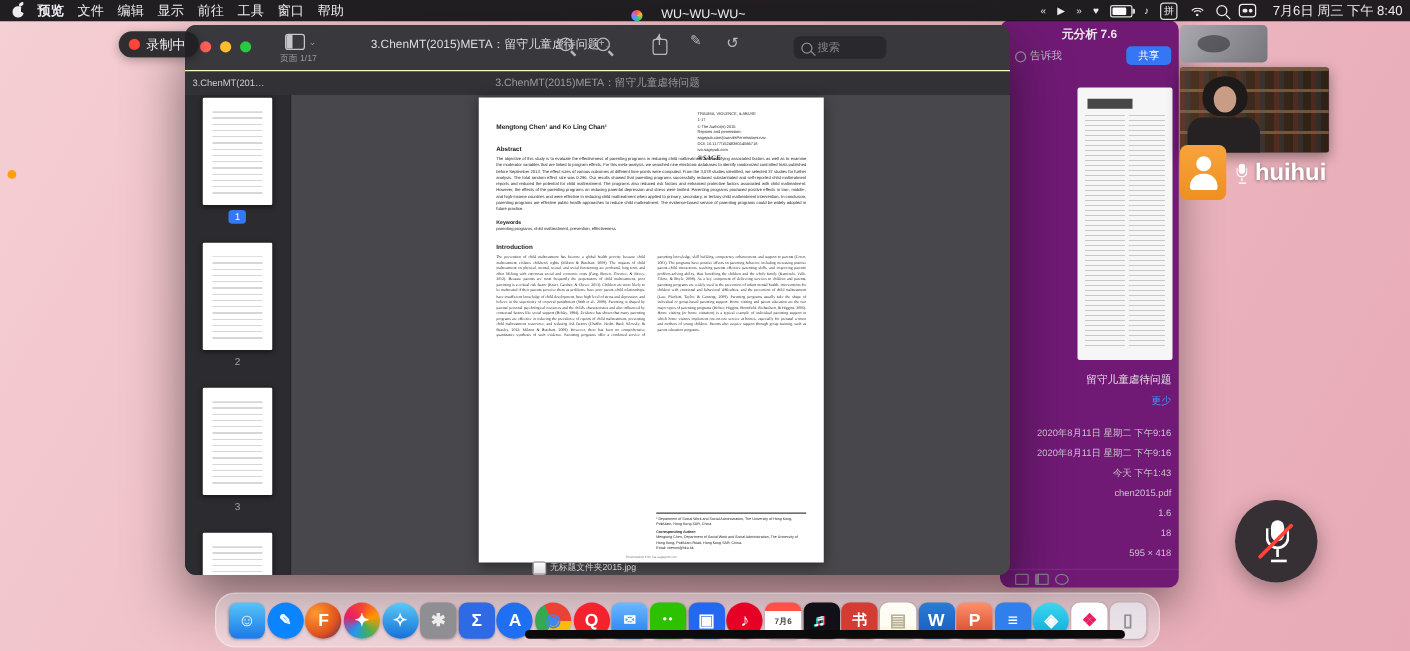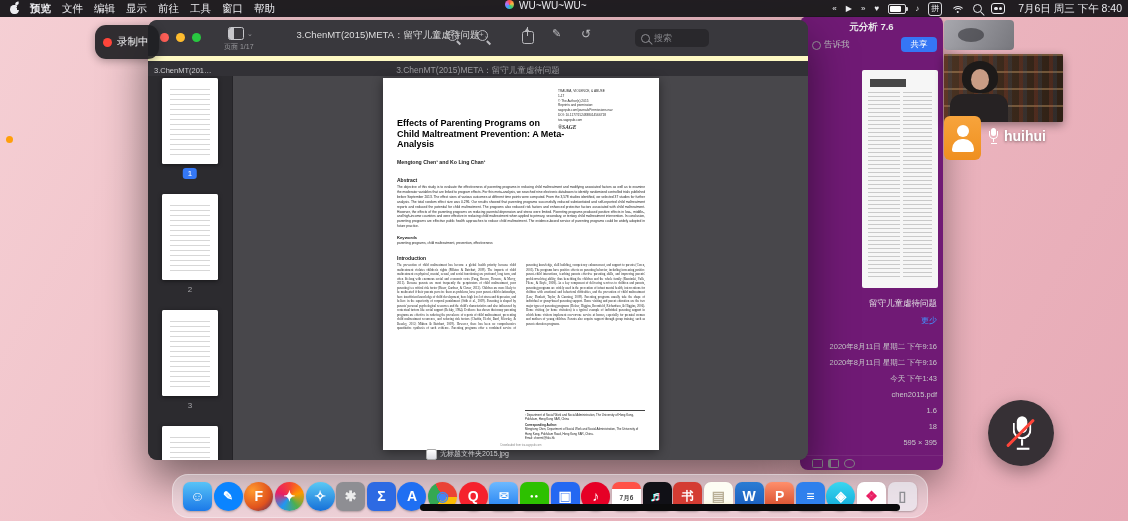--- a/index.html
+++ b/index.html
@@ -10,21 +10,21 @@
   
   .menubar{position:absolute;left:0;top:0;right:0;height:17px;background:rgba(24,23,26,.96);
     display:flex;align-items:center;gap:11px;padding:0 10px;color:#ececf0;font-size:10.5px;z-index:50}
   .menu{white-space:nowrap;cursor:default}
   .menu.app{font-weight:bold}
   .apple-logo{display:block;width:9px;height:11px;position:relative}
   .apple-logo::before{content:"";position:absolute;inset:2px 0 0 0;border-radius:45%/52%;
     background:radial-gradient(circle at 100% 30%, transparent 2.4px, #ececf0 2.6px)}
   .apple-logo::after{content:"";position:absolute;top:-1px;left:4.5px;width:3.5px;height:3px;
     background:#ececf0;border-radius:80% 0;transform:rotate(-20deg)}
-  .music{position:absolute;left:505px;top:0;height:17px;display:flex;align-items:flex-start;gap:5px}
+  .music{position:absolute;left:505px;top:0;height:17px;display:flex;align-items:flex-end;gap:15px}
   .music-dot{width:9px;height:9px;border-radius:50%;
     background:conic-gradient(#ff5147,#ffb340,#35d06d,#3da0ff,#b76cf2,#ff5147)}
   .music-title{font-size:10px;color:#ececf0}
   .statusbar{position:absolute;right:6px;top:0;height:17px;display:flex;align-items:center;gap:9px}
   .sic{font-size:8px;color:#ececf0}
   .batt{width:16px;height:8px;border:1px solid rgba(236,236,240,.9);border-radius:2px;position:relative}
   .batt i{position:absolute;inset:1px 4px 1px 1px;background:#fff;border-radius:1px}
   .batt::after{content:"";position:absolute;right:-3px;top:2px;width:2px;height:4px;
     background:rgba(236,236,240,.9);border-radius:0 1px 1px 0}
   .ime{border:1px solid rgba(236,236,240,.9);border-radius:3px;font-size:8px;line-height:11px;
@@ -40,21 +40,21 @@
   .mag::after{content:"";position:absolute;right:-3.5px;bottom:-2px;width:4.5px;height:1.3px;
     background:#ececf0;transform:rotate(45deg)}
   .mag.mag-dark{border-color:#8e8e93}
   .mag.mag-dark::after{background:#8e8e93}
   .cc{width:12px;height:9px;border:1.1px solid #ececf0;border-radius:3px;display:flex;
     align-items:center;justify-content:center;gap:1px}
   .cc i{width:3.5px;height:2.5px;background:#ececf0;border-radius:2px}
   .clock{font-size:10.5px;white-space:nowrap;margin-left:4px}
 
   
-  .rec{position:absolute;left:95px;top:25px;height:34px;padding:0 10px 0 8px;
+  .rec{position:absolute;left:95px;top:25px;height:21px;padding:0 10px 0 8px;
     background:rgba(32,31,35,.92);border-radius:11px;display:flex;align-items:center;gap:5px;
     z-index:55;box-shadow:0 2px 8px rgba(0,0,0,.3);color:#f2f2f4;font-size:10.5px}
   .rec-dot{width:9px;height:9px;border-radius:50%;background:#ff453a}
 
   .desk-dot{position:absolute;left:6px;top:136px;width:7px;height:7px;border-radius:50%;background:#ff9f0a}
 
   
   .window{position:absolute}
   #preview-win{left:148px;top:20px;width:660px;height:440px;background:#434247;border-radius:9px;
     overflow:hidden;z-index:10;box-shadow:0 20px 45px rgba(0,0,0,.5)}
@@ -82,21 +82,21 @@
     position:relative;margin-top:3px}
   .share-ic::before{content:"";position:absolute;left:3.8px;top:-5px;width:1.4px;height:9px;background:#b9b9bd}
   .share-ic::after{content:"";position:absolute;left:1.2px;top:-7px;border:3px solid transparent;
     border-bottom:4px solid #b9b9bd}
   .search-field{position:absolute;left:487px;top:9px;width:74px;height:18px;background:#29282c;
     border-radius:5px;display:flex;align-items:center;gap:4px;padding:0 6px;box-sizing:border-box}
   .search-input{background:transparent;border:none;outline:none;color:#ddd;font-size:9px;width:42px;
     padding:0;font-family:inherit}
   .search-input::placeholder{color:#85858a}
   .pv-strip{position:absolute;left:0;right:0;top:36px;height:20px;background:#323136;
-    border-top:5px solid #fef9c3;border-bottom:1px solid #28272b;display:flex;align-items:center;justify-content:center}
+    border-top:1px solid #fef9c3;border-bottom:1px solid #28272b;display:flex;align-items:center;justify-content:center}
   .strip-title{font-size:8.5px;color:#9c9ca0}
   .sb-doc{position:absolute;left:6px;top:5px;font-size:7.5px;color:#cfcfd2;max-width:72px;
     overflow:hidden;white-space:nowrap}
   .pv-sidebar{position:absolute;left:0;top:56px;bottom:0;width:84px;background:#2c2b2f;border-right:1px solid #242327}
   .thumb{position:absolute;left:14px;width:56px;height:86px;background-color:#fff;border-radius:1.5px;
     box-shadow:0 1px 4px rgba(0,0,0,.5);
     background-image:repeating-linear-gradient(180deg,#d7d7d7 0 1px,transparent 1px 5px);
     background-size:72% 78%;background-position:50% 60%;background-repeat:no-repeat}
   .pl{position:absolute;left:50%;transform:translateX(-50%);font-size:8px;color:#a5a5a9;
     height:11px;line-height:11px}
@@ -171,21 +171,21 @@
   .wc-hair{position:absolute;left:18px;top:7px;width:36px;height:32px;background:#1d1a19;
     border-radius:50% 50% 42% 42%}
   .wc-face{position:absolute;left:27px;top:15px;width:18px;height:21px;background:#c99c85;border-radius:50%}
   .wc-body{position:absolute;left:6px;top:40px;width:58px;height:30px;background:#262223;
     border-radius:12px 12px 0 0}
   .ptile{position:absolute;left:944px;top:116px;width:37px;height:44px;border-radius:6px;z-index:20;
     background:linear-gradient(#f7a43c,#ef8f1f)}
   .p-head{position:absolute;left:12.5px;top:9px;width:12px;height:12px;border-radius:50%;background:#fff}
   .p-body{position:absolute;left:7.5px;top:23px;width:22px;height:13px;border-radius:10px 10px 2px 2px;background:#fff}
   .pname{position:absolute;left:988px;top:128px;display:flex;align-items:center;gap:6px;z-index:20}
-  .pname-text{font-size:14px;font-weight:bold;color:#fff;text-shadow:0 1px 3px rgba(0,0,0,.45)}
+  .pname-text{font-size:19px;font-weight:bold;color:#fff;text-shadow:0 1px 3px rgba(0,0,0,.45)}
   .mic{position:relative;width:10px;height:16px;flex:none}
   .mic .cap{position:absolute;left:3px;top:0;width:4.5px;height:8px;background:#fff;border-radius:2.5px}
   .mic .u{position:absolute;left:1px;top:3px;width:7px;height:7px;border:1.2px solid #fff;border-top:none;
     border-radius:0 0 5px 5px}
   .mic .stem{position:absolute;left:4.6px;top:11px;width:1.2px;height:3px;background:#fff}
   .mic .base{position:absolute;left:2.5px;bottom:0;width:6px;height:1.2px;background:#fff}
   .mute-btn{position:absolute;left:988px;top:400px;width:66px;height:66px;border-radius:50%;
     background:rgba(38,37,41,.92);z-index:30;display:flex;align-items:center;justify-content:center;
     box-shadow:0 6px 18px rgba(0,0,0,.35)}
   .mic-big{transform:scale(2.1)}
@@ -262,21 +262,21 @@
       <i class="tb-head"></i>
     </div>
   <div class="rw-file-title">留守儿童虐待问题</div>
   <a class="show-less">更少</a>
   <div class="meta" style="top:326px">2020年8月11日 星期二 下午9:16</div>
   <div class="meta" style="top:342px">2020年8月11日 星期二 下午9:16</div>
   <div class="meta" style="top:358px">今天 下午1:43</div>
   <div class="meta" style="top:374px">chen2015.pdf</div>
   <div class="meta" style="top:390px">1.6</div>
   <div class="meta" style="top:406px">18</div>
-  <div class="meta" style="top:422px">595 × 395</div>
+  <div class="meta" style="top:422px">595 × 418</div>
   <div class="rw-bottom">
     <i class="vic"></i>
     <i class="vic vic2"></i>
     <i class="vic vic3"></i>
   </div>
 </div>
 
 <div id="preview-win" class="window">
   <div class="pv-titlebar">
     <span class="tl tl-close"></span>
@@ -327,21 +327,20 @@
       <div class="journal">
         <span class="jl">TRAUMA, VIOLENCE, &amp; ABUSE</span>
         <span class="jl">1-17</span>
         <span class="jl">© The Author(s) 2015</span>
         <span class="jl">Reprints and permission:</span>
         <span class="jl">sagepub.com/journalsPermissions.nav</span>
         <span class="jl">DOI: 10.1177/1524838014566718</span>
         <span class="jl">tva.sagepub.com</span>
         <span class="sage">®SAGE</span>
       </div>
-      <div class="pg-title">Effects of Parenting Programs on Child Maltreatment Prevention: A Meta-Analysis</div>
       <div class="pg-authors">Mengtong Chen¹ and Ko Ling Chan¹</div>
       <div class="abs-h">Abstract</div>
       <div class="abs-t">The objective of this study is to evaluate the effectiveness of parenting programs in reducing child maltreatment and modifying associated factors as well as to examine the moderator variables that are linked to program effects. For this meta-analysis, we searched nine electronic databases to identify randomized controlled trials published before September 2013. The effect sizes of various outcomes at different time points were computed. From the 3,578 studies identified, we selected 37 studies for further analysis. The total random effect size was 0.296. Our results showed that parenting programs successfully reduced substantiated and self-reported child maltreatment reports and reduced the potential for child maltreatment. The programs also reduced risk factors and enhanced protective factors associated with child maltreatment. However, the effects of the parenting programs on reducing parental depression and stress were limited. Parenting programs produced positive effects in low-, middle-, and high-income countries and were effective in reducing child maltreatment when applied to primary, secondary, or tertiary child maltreatment intervention. In conclusion, parenting programs are effective public health approaches to reduce child maltreatment. The evidence-based service of parenting programs could be widely adopted in future practice.</div>
       <div class="kw-h">Keywords</div>
       <div class="kw-t">parenting programs, child maltreatment, prevention, effectiveness</div>
       <div class="intro-h">Introduction</div>
       <div class="intro-t">The prevention of child maltreatment has become a global health priority because child maltreatment violates children's rights (Mikton &amp; Butchart, 2009). The impacts of child maltreatment on physical, mental, sexual, and social functioning are profound, long term, and often lifelong with enormous social and economic costs (Fang, Brown, Florence, &amp; Mercy, 2012). Because parents are most frequently the perpetrators of child maltreatment, poor parenting is a critical risk factor (Knerr, Gardner, &amp; Cluver, 2013). Children are more likely to be maltreated if their parents perceive them as problems, have poor parent–child relationships, have insufficient knowledge of child development, have high level of stress and depression, and believe in the superiority of corporal punishment (Stith et al., 2009). Parenting is shaped by parents' personal psychological resources and the child's characteristics and also influenced by contextual factors like social support (Belsky, 1984). Evidence has shown that many parenting programs are effective in reducing the prevalence of reports of child maltreatment, preventing child maltreatment recurrence, and reducing risk factors (Chaffin, Hecht, Bard, Silovsky, &amp; Beasley, 2012; Mikton &amp; Butchart, 2009). However, there has been no comprehensive quantitative synthesis of such evidence. Parenting programs offer a combined service of parenting knowledge, skill building, competency enhancement, and support to parents (Coren, 2003). The programs have positive effects on parenting behavior, including increasing positive parent–child interactions, teaching parents effective parenting skills, and improving parents' problem-solving ability, thus benefiting the children and the whole family (Kaminski, Valle, Filene, &amp; Boyle, 2008). As a key component of delivering services to children and parents, parenting programs are widely used in the prevention of infant mental health, interventions for children with emotional and behavioral difficulties, and the prevention of child maltreatment (Law, Plunkett, Taylor, &amp; Gunning, 2009). Parenting programs usually take the shape of individual or group-based parenting support. Home visiting and parent education are the two major types of parenting programs (Holzer, Higgins, Bromfield, Richardson, &amp; Higgins, 2006). Home visiting (or home visitation) is a typical example of individual parenting support in which home visitors implement one-on-one service at homes, especially for prenatal women and mothers of young children. Parents also acquire support through group training, such as parent education programs.</div>
       <div class="footnote">
         <div>¹ Department of Social Work and Social Administration, The University of Hong Kong, Pokfulam, Hong Kong SAR, China</div>
         <div class="fn-b">Corresponding Author:</div>

